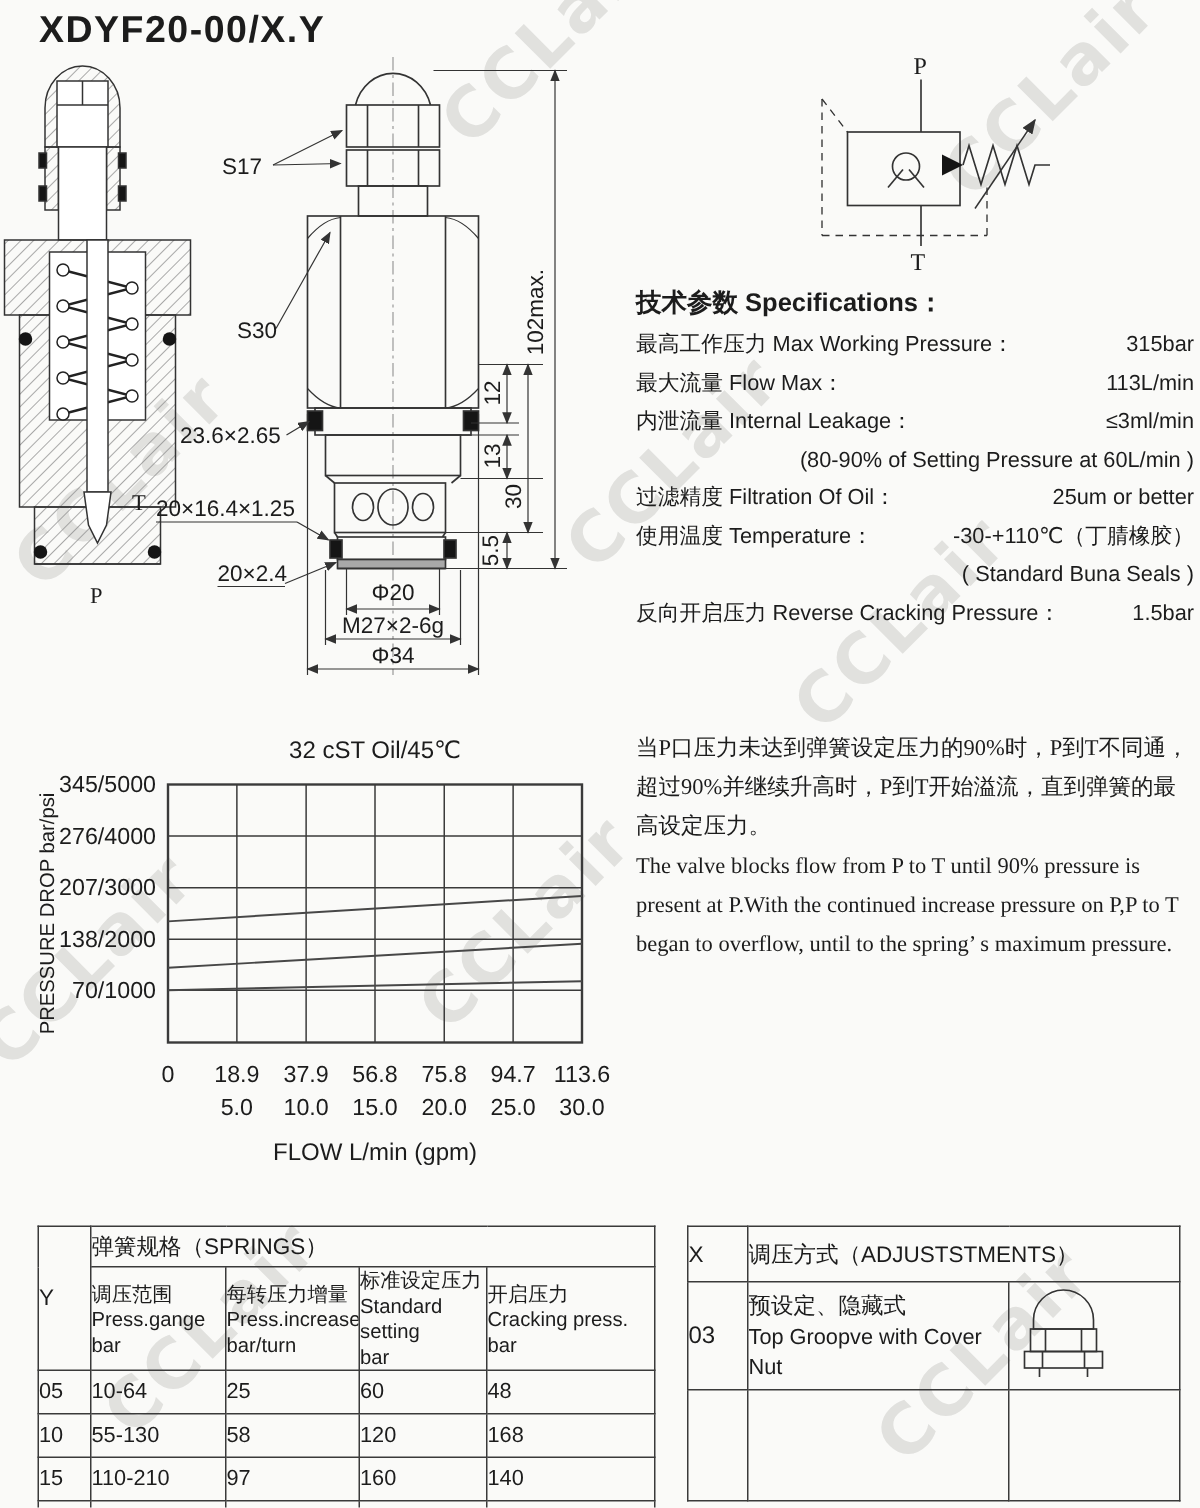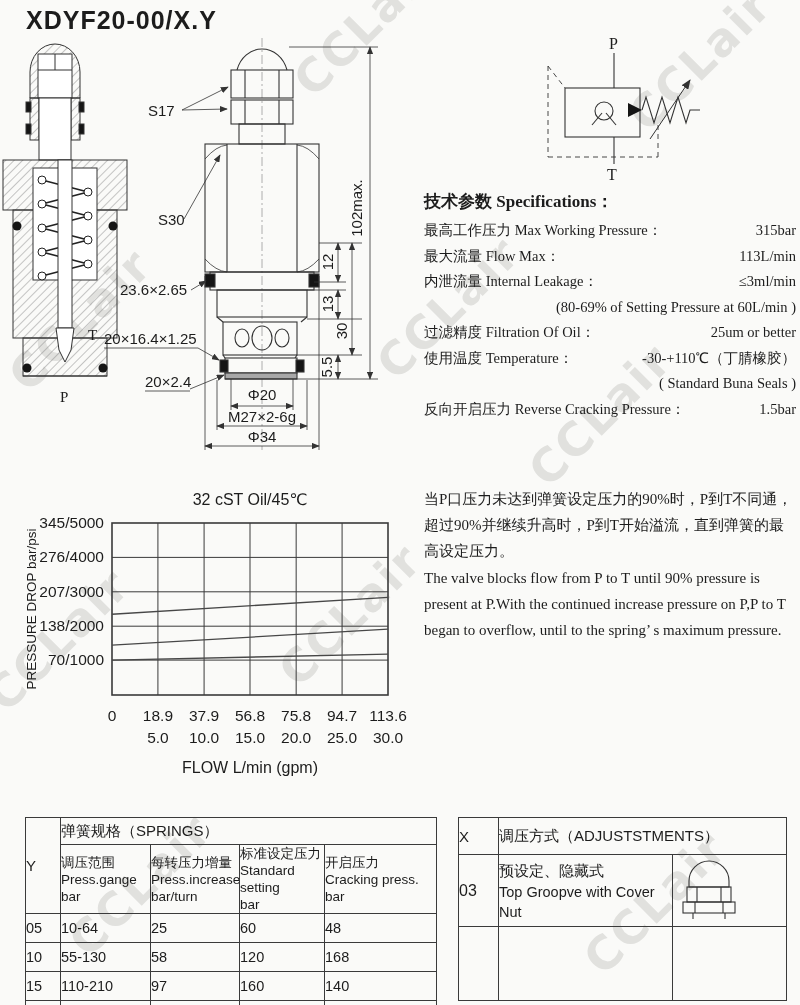--- a/index.html
+++ b/index.html
@@ -13,21 +13,21 @@
   .wm{
     position:absolute;z-index:0;color:#d9d9d6;font-weight:bold;
     font-size:46px;letter-spacing:2px;font-family:"DejaVu Sans",sans-serif;
     transform:translate(-50%,-50%) rotate(-45deg);white-space:nowrap;opacity:.75;
     pointer-events:none;
   }
   .layer{position:relative;z-index:1;}
   
   #title{left:26px;top:6px;font-size:25px;font-weight:bold;letter-spacing:1px;}
   
-  #specs{left:424px;top:190px;width:372px;font-family:Liberation Serif, serif;}
+  #specs{left:424px;top:190px;width:372px;}
   #specs .hd{font-size:17px;font-weight:600;margin-bottom:5px;}
   .spec-row{display:flex;justify-content:space-between;font-size:14.5px;line-height:25.5px;white-space:nowrap;}
   .spec-row .sv{text-align:right;flex:1 0 auto;}
   
   #desc{left:424px;top:486px;width:374px;font-size:15px;line-height:26px;font-family:Liberation Serif, serif;}
   #desc .para{margin:0 0 1px 0;}
   #desc .notes{margin-top:22px;}
   
   #chart-wrap{left:20px;top:483px;width:400px;height:302px;}
   svg text{font-family:"Liberation Sans","DejaVu Sans",sans-serif;fill:#1c1c1c;}
@@ -230,21 +230,21 @@
     <div class="spec-row">
         <span class="sl">最大流量 Flow Max：</span>
         <span class="sv">113L/min</span>
       </div>
     <div class="spec-row">
         <span class="sl">内泄流量 Internal Leakage：</span>
         <span class="sv">≤3ml/min</span>
       </div>
     <div class="spec-row">
         <span class="sl"></span>
-        <span class="sv">(80-69% of Setting Pressure at 60L/min )</span>
+        <span class="sv">(80-90% of Setting Pressure at 60L/min )</span>
       </div>
     <div class="spec-row">
         <span class="sl">过滤精度 Filtration Of Oil：</span>
         <span class="sv">25um or better</span>
       </div>
     <div class="spec-row">
         <span class="sl">使用温度 Temperature：</span>
         <span class="sv">-30-+110℃（丁腈橡胶）</span>
       </div>
     <div class="spec-row">

